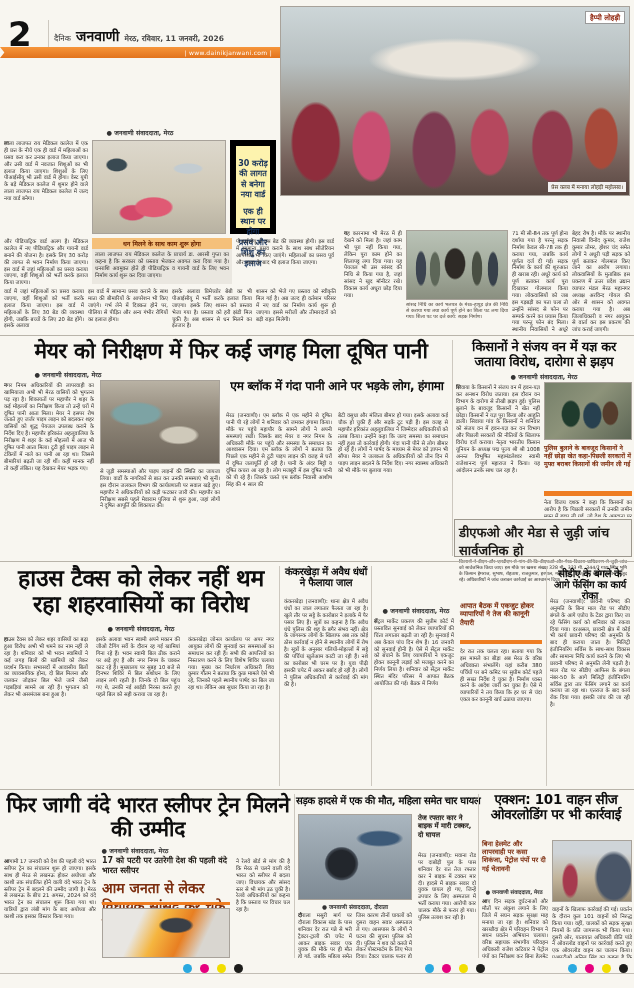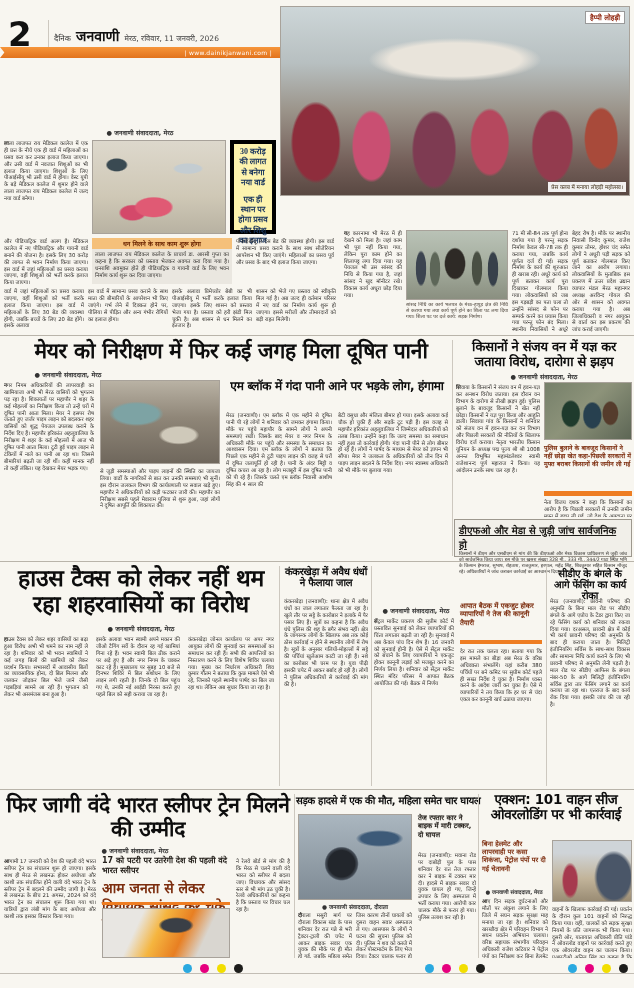--- a/index.html
+++ b/index.html
@@ -14,22 +14,22 @@
   .sub{font-weight:bold;color:#25211c;line-height:1.25;}
   .maroon{color:#7c2d0e;}
   .orule{background:#ee7d22;}
   .ph{position:absolute;border:1px solid #a8a29a;box-sizing:border-box;}
   .vr{position:absolute;width:1px;background:#cdc8bf;}
   .hrule{position:absolute;height:1px;background:#b9b4aa;}
   .ribbon{background:linear-gradient(180deg,#f6953a,#e2731d);
           clip-path:polygon(0 0,97% 0,100% 50%,97% 100%,0 100%,1.5% 50%);
           display:flex;align-items:center;justify-content:flex-end;}
   .ribbon span{color:#fff;font-size:6px;padding-right:20px;letter-spacing:0.3px;}
-  .ybox{background:#fdf3ae;border:4px solid #000000;box-sizing:border-box;
-        display:flex;flex-direction:column;justify-content:space-between;padding:3px 2px;font-family:Liberation Serif, serif;}
+  .ybox{background:#fdf3ae;border:6px solid #000000;box-sizing:border-box;
+        display:flex;flex-direction:column;justify-content:space-between;padding:13px 2px;}
   .ybox .cell{font-size:8px;font-weight:bold;color:#17335c;text-align:center;line-height:1.3;}
   .ybox .sep{height:3px;background:#ee7d22;margin:3px 6px;}
   .qhead{background:#f5c07a;color:#6b2500;font-size:6.3px;font-weight:bold;
          text-align:center;line-height:11px;}
   .qbox{background:#eae7e0;padding:2px 3px;box-sizing:border-box;}
   .infobox{background:#f1efe9;border:1px solid #9d988e;box-sizing:border-box;padding:3px 4px;}
   .badge{position:absolute;top:4px;right:4px;background:#fff;border:1px solid #999;
          font-size:7px;font-weight:bold;color:#8a1a00;padding:1px 4px;}
   .photocap{position:absolute;bottom:3px;right:3px;background:rgba(255,255,255,0.92);
             font-size:5.5px;color:#3a2a12;padding:1px 3px;}
@@ -83,21 +83,21 @@
 </head>
 <body>
 
 <div class="page">
 
   <div class="abs" style="left:8px;top:14px;width:36px;height:38px;font-size:34px;font-weight:bold;color:#111;">2</div>
   <div class="vr" style="left:48px;top:20px;height:28px;"></div>
   <div class="abs" style="left:54px;top:26px;width:200px;">
     <span style="font-size:8px;color:#333;">दैनिक</span>
     <span style="font-size:14px;font-weight:bold;color:#111;">जनवाणी</span>
-    <span style="font-size:7.5px;color:#444;">मेरठ, रविवार, 11 जनवरी, 2026</span>
+    <span style="font-size:7.5px;color:#444;font-weight:bold;">मेरठ, रविवार, 11 जनवरी, 2026</span>
   </div>
   <div class="abs ribbon" style="left:0;top:47px;width:292px;height:11px;">
     <span>| www.dainikjanwani.com |</span>
   </div>
 
   <div class="ph ph-lohri" style="left:280px;top:6px;width:350px;height:190px;">
     <div class="badge">हैप्पी लोहड़ी</div>
     <div class="photocap">प्रेस क्लब में मनाया लोहड़ी महोत्सव।</div>
   </div>
 
@@ -138,21 +138,21 @@
   <div class="vr" style="left:452px;top:340px;height:216px;"></div>
 
   <div class="abs hl" style="left:456px;top:340px;width:176px;font-size:13px;">किसानों ने संजय वन में यज्ञ कर जताया विरोध, दारोगा से झड़प</div>
   <div class="abs byl" style="left:456px;top:372px;width:176px;">● जनवाणी संवाददाता, मेरठ</div>
   <div class="abs bt bt-first" style="left:456px;top:384px;width:84px;height:132px;overflow:hidden;">सिवाया के किसानों ने संजय वन में हवन-यज्ञ कर अनशन विरोध जताया। इस दौरान वन विभाग के दारोगा से तीखी झड़प हुई। पुलिस बुलाने के बावजूद किसानों ने खेत नहीं छोड़ा। किसानों ने यज्ञ पूरा किया और आहुति डाली। सिवाया गांव के किसानों ने शनिवार को संजय वन में हवन-यज्ञ कर वन विभाग और पिछली सरकारों की नीतियों के खिलाफ विरोध दर्ज कराया। नेतृत्व भारतीय किसान यूनियन के अध्यक्ष पद्म पूज्य श्री श्री 1008 अनन्त विभूषित महामंडलेश्वर स्वामी राजेशानन्द पूर्ण महाराज ने किया। यह आंदोलन उनके साथ चल रहा है।</div>
   <div class="ph ph-farm" style="left:544px;top:382px;width:88px;height:58px;"></div>
   <div class="abs sub maroon" style="left:544px;top:444px;width:88px;font-size:6.2px;">पुलिस बुलाने के बावजूद किसानों ने नहीं छोड़ा खेत कहा-पिछली सरकारों में मुफ्त बराबर किसानों की जमीन ली गई</div>
   <div class="abs orule" style="left:544px;top:491px;width:88px;height:5px;"></div>
   <div class="abs bt" style="left:544px;top:499px;width:88px;height:18px;overflow:hidden;">नेता विजय दशक ने कहा कि किसानों का आरोप है कि पिछली सरकारों में उनकी जमीन मुफ्त में हड़प ली गई, जो देश के अन्नदाता पर सीधा अन्याय है।</div>
   <div class="abs infobox" style="left:454px;top:519px;width:178px;height:38px;">
-    <div style="font-size:10px;font-weight:bold;color:#1c1a17;text-decoration:underline;">डीएफओ और मेडा से जुड़ी जांच सार्वजनिक हो</div>
+    <div style="font-size:13px;font-weight:bold;color:#1c1a17;">डीएफओ और मेडा से जुड़ी जांच सार्वजनिक हो</div>
     <div class="bt" style="font-size:4.6px;height:24px;overflow:hidden;">किसानों ने डीएम और एसडीएम से मांग की कि डीएफओ और मेरठ विकास प्राधिकरण से जुड़ी जांच को सार्वजनिक किया जाए। इस मौके पर खसरा संख्या 328 मी., 333 मी., 344/2 गाटा स्थित भूमि के किसान हेमराज, सुभाष, रोहताश, राजकुमार, हरपाल, महेंद्र सिंह, शिवकुमार सहित किसान मौजूद रहे। अधिकारियों ने जांच कराकर कार्रवाई का आश्वासन दिया।</div>
   </div>
 
   <div class="hrule" style="left:0;top:561px;width:634px;"></div>
 
   <div class="abs hl" style="left:4px;top:566px;width:274px;font-size:23px;">हाउस टैक्स को लेकर नहीं थम रहा शहरवासियों का विरोध</div>
   <div class="abs byl" style="left:4px;top:624px;width:274px;">● जनवाणी संवाददाता, मेरठ</div>
   <div class="abs bt bt-first" style="left:4px;top:636px;width:84px;height:150px;overflow:hidden;">हाउस टैक्स को लेकर शहर वासियों का बढ़ा हुआ विरोध अभी भी थमने का नाम नहीं ले रहा है। शनिवार को भी भवन स्वामियों ने कई जगह बिलों की खामियों को लेकर प्रदर्शन किया। सभासदों में आवासीय बिलों का व्यावसायिक होना, दो बिल मिलना और जलकर जोड़कर बिल भेजे जाने जैसी गड़बड़ियां सामने आ रही हैं। भुगतान को लेकर भी असमंजस बना हुआ है।</div>
   <div class="abs bt" style="left:96px;top:636px;width:84px;height:150px;overflow:hidden;">इसके अलावा भवन स्वामी अपने मकान की जीओ टैगिंग सर्वे के दौरान रह गई खामियां गिना रहे हैं। भवन स्वामी बिल ठीक कराने पर अड़े हुए हैं और नगर निगम के चक्कर काट रहे हैं। मुख्यालय पर सुबह 10 बजे से दिनभर शिविर में बिल संशोधन के लिए लाइन लगी रहती है। जिनके दो बिल पहुंच गए थे, उनकी नई आईडी निरस्त करते हुए पहले बिल को सही कराया जा रहा है।</div>
   <div class="abs bt" style="left:188px;top:636px;width:86px;height:150px;overflow:hidden;">कंकरखेड़ा जोनल कार्यालय पर अपर नगर आयुक्त लोगों की सुनवाई कर समस्याओं का समाधान कर रही हैं। सभी की आपत्तियों का निस्तारण करने के लिए विशेष शिविर चलाया गया। मुख्य कर निर्धारण अधिकारी शिव कुमार गौतम ने बताया कि कुछ मामले ऐसे भी रहे, जिनको पहले स्थानीय पार्षद का बिल जा रहा था। लेकिन अब सुधार किया जा रहा है।</div>

